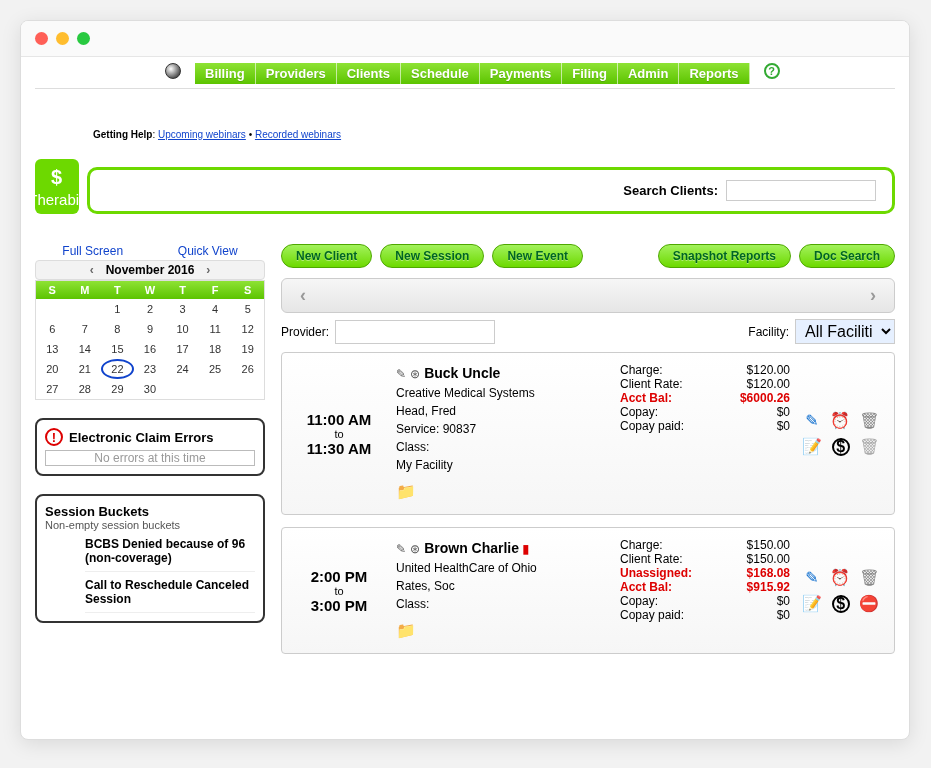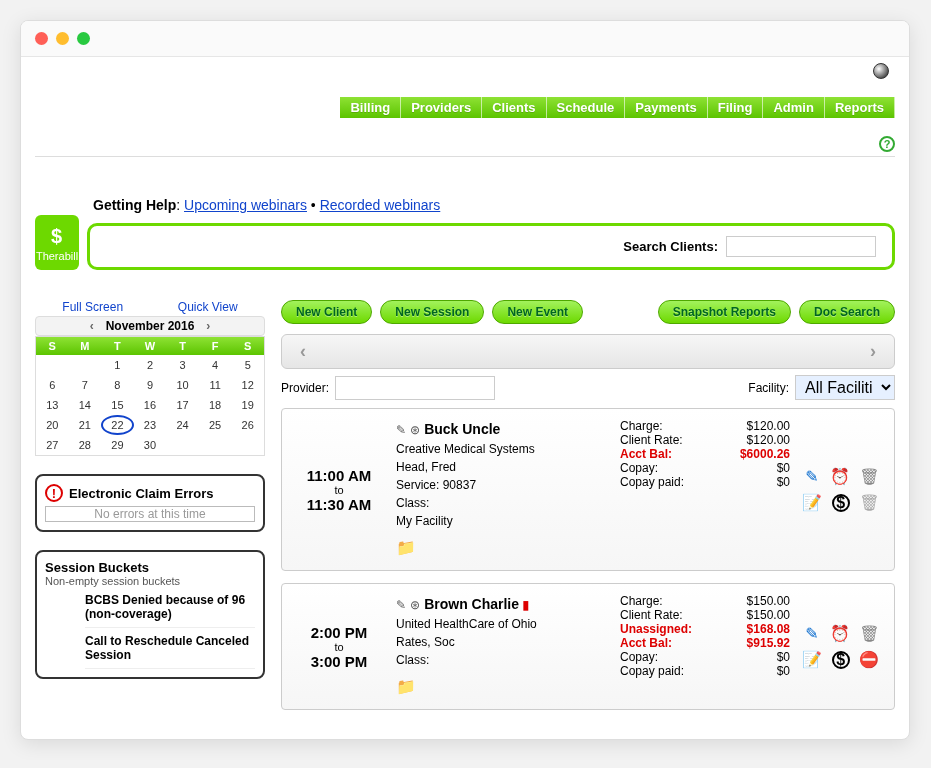--- a/index.html
+++ b/index.html
@@ -33,24 +33,23 @@
   .dot.yellow { background: #ffbd2e; }
   .dot.green { background: #28c940; }
   .content {
     height: calc(100% - 36px);
     overflow: hidden;
     padding: 6px 14px 14px 14px;
   }
   
   .topnav {
     display: flex;
-    align-items: flex-end;
-    gap: 18px;
+    align-items: flex-start;
+    gap: 8px;
     margin: 0 0 4px 130px;
-    flex-direction: column;
   }
   .globe {
     width: 16px; height: 16px; border-radius: 50%;
     background: radial-gradient(circle at 35% 35%, #fff, #111);
     border: 1px solid #333;
     margin-right: 6px;
   }
   .navbtn {
     background: #6dd900;
     background: linear-gradient(#8ee234,#5cc400);
@@ -68,39 +67,39 @@
     align-items: center; justify-content: center;
     color: #3a3; font-weight: bold; font-size: 11px;
     margin-left: 6px; cursor: pointer;
   }
   .divider {
     height: 1px; background: #ddd; margin-bottom: 40px;
   }
   
   .getting-help {
     margin-left: 58px;
-    font-size: 14px;
-    margin-bottom: 2px;
+    font-size: 10px;
+    margin-bottom: 19px;
   }
   .getting-help strong { font-weight: bold; }
   .getting-help a { color: #1144cc; text-decoration: underline; cursor: pointer; }
   
   .logo-search-row {
     display: flex;
     align-items: stretch;
     gap: 8px;
   }
   .logo {
     width: 44px; display: flex; flex-direction: column;
     align-items: center; justify-content: center;
     background: #6dd900; border-radius: 6px;
     color: #fff; font-weight: bold; font-size: 20px;
     padding: 4px 0;
   }
-  .logo-text { font-size: 11px; font-weight: normal; margin-top: 2px; }
+  .logo-text { font-size: 15px; font-weight: normal; margin-top: 2px; }
   .searchbar {
     flex: 1;
     border: 3px solid #6dd900;
     border-radius: 10px;
     display: flex;
     align-items: center;
     justify-content: flex-end;
     padding: 10px 16px;
     margin-top: 8px;
   }

